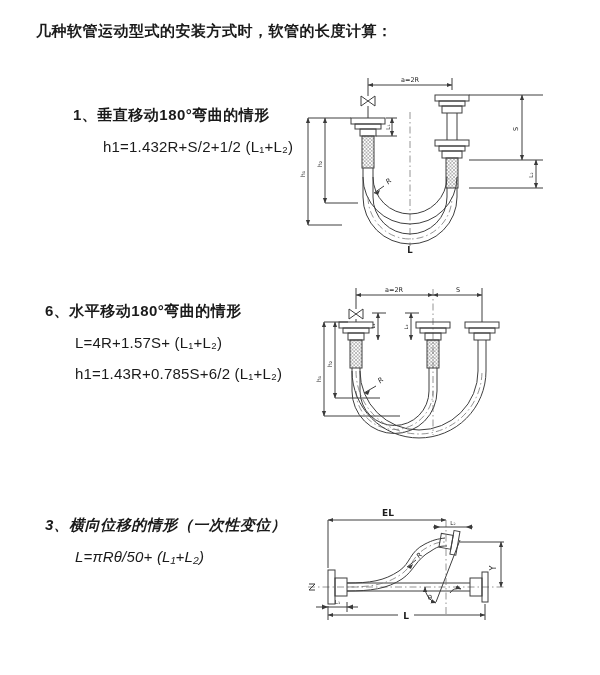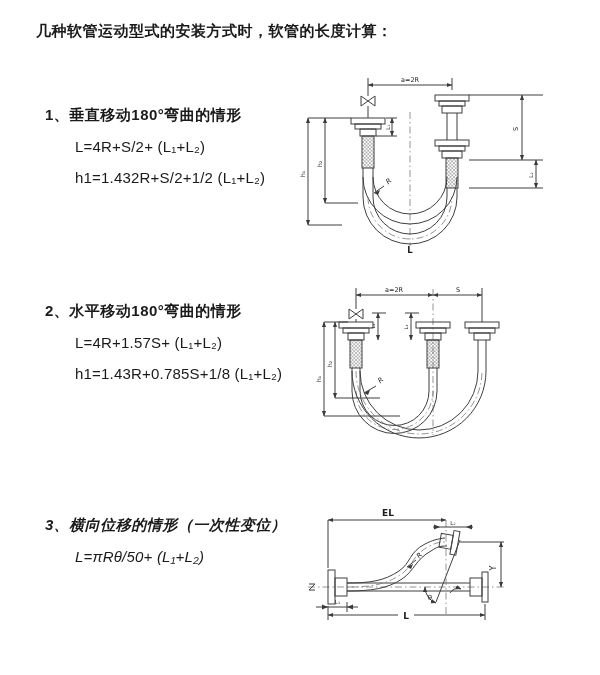--- a/index.html
+++ b/index.html
@@ -15,23 +15,22 @@
   .tx{fill:#1c1c1c;stroke:none;font-family:"DejaVu Sans",sans-serif;}
   .it{font-style:italic;}
 </style>
 </head>
 <body>
 
 <div class="page">
 
   <div class="title">几种软管运动型式的安装方式时，软管的长度计算：</div>
 
-  <section class="sec" style="top:104px;">
+  <section class="sec" style="top:104px;margin-left:28px;">
     <div class="heading">1、垂直移动180°弯曲的情形</div>
-    <div class="formula">L=4R+S/2+ (L₁+L₂)</div>
     <div class="formula">h1=1.432R+S/2+1/2 (L₁+L₂)</div>
   </section>
 
   <svg class="dg" style="left:300px;top:72px;" width="295" height="193" viewBox="0 0 295 193">
     <defs>
       <marker id="ar1" viewBox="0 0 10 10" refX="9.5" refY="5" markerWidth="5.5" markerHeight="5.5" markerUnits="userSpaceOnUse" orient="auto-start-reverse">
         <path d="M0 1L10 5L0 9Z" fill="#3a3a3a" stroke="none"></path>
       </marker>
       <pattern id="hp1" width="3.5" height="3.5" patternUnits="userSpaceOnUse">
         <path d="M0 3.5L3.5 0M0 0L3.5 3.5" stroke="#777" stroke-width="0.5" fill="none"></path>
@@ -100,23 +99,23 @@
       <text transform="translate(218,57) rotate(-90)" font-size="6.5" text-anchor="middle">S</text>
       <text transform="translate(233,103) rotate(-90)" font-size="5.5" text-anchor="middle">L₂</text>
       <text transform="translate(5,102) rotate(-90)" font-size="6" text-anchor="middle">h₁</text>
       <text transform="translate(22,92) rotate(-90)" font-size="6" text-anchor="middle">h₂</text>
       <text class="it" transform="translate(90,111) rotate(-40)" font-size="7" text-anchor="middle">R</text>
       <text x="110" y="181" font-size="8.5" font-weight="600" text-anchor="middle">L</text>
     </g>
   </svg>
 
   <section class="sec" style="top:300px;">
-    <div class="heading">2、水平移动180°弯曲的情形</div>
+    <div class="heading">6、水平移动180°弯曲的情形</div>
     <div class="formula">L=4R+1.57S+ (L₁+L₂)</div>
-    <div class="formula">h1=1.43R+0.785S+1/8 (L₁+L₂)</div>
+    <div class="formula">h1=1.43R+0.785S+6/2 (L₁+L₂)</div>
   </section>
 
   <svg class="dg" style="left:300px;top:283px;" width="300" height="187" viewBox="0 0 300 187">
     <defs>
       <marker id="ar2" viewBox="0 0 10 10" refX="9.5" refY="5" markerWidth="5.5" markerHeight="5.5" markerUnits="userSpaceOnUse" orient="auto-start-reverse">
         <path d="M0 1L10 5L0 9Z" fill="#3a3a3a" stroke="none"></path>
       </marker>
       <pattern id="hp2" width="3.5" height="3.5" patternUnits="userSpaceOnUse">
         <path d="M0 3.5L3.5 0M0 0L3.5 3.5" stroke="#777" stroke-width="0.5" fill="none"></path>
       </pattern>

